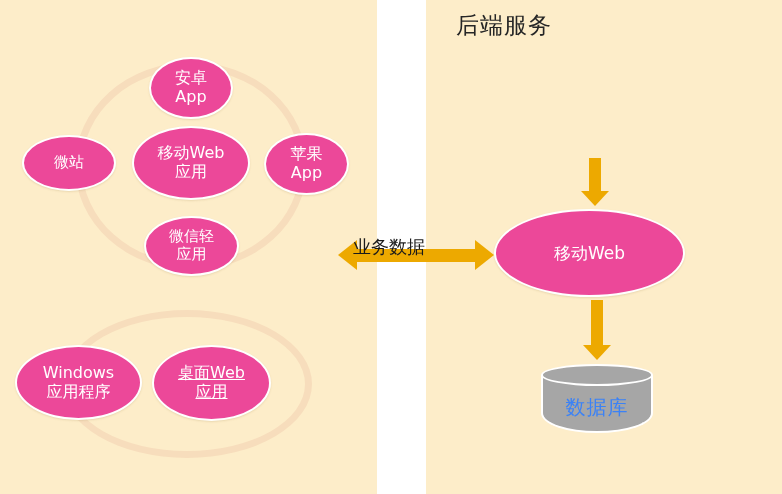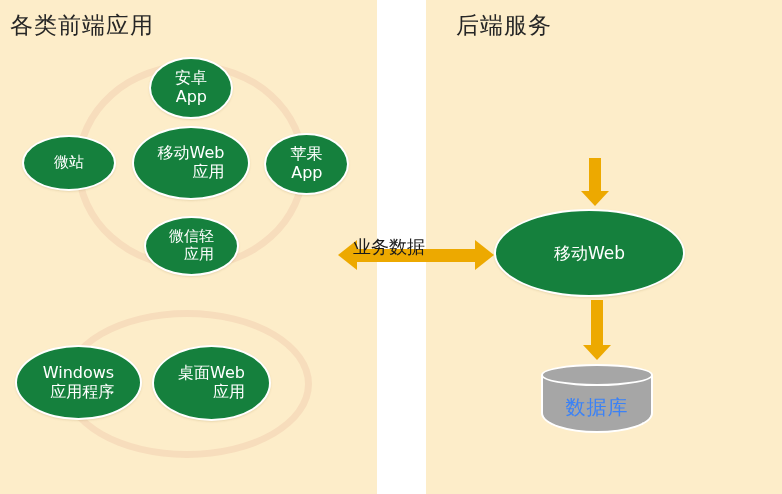--- a/index.html
+++ b/index.html
@@ -54,30 +54,30 @@
     border: 2.5px solid #FFFFFF;
     display: flex;
     align-items: center;
     justify-content: center;
     text-align: center;
     color: #FFFFFF;
     line-height: 1.18;
     white-space: pre-line;
     box-shadow: 0 1px 2px rgba(150,120,60,.18);
   }
-  .node.orange { background: #15803d; text-align: right; }
+  .node.orange { background: #ec4899; }
   .node.gray   { background: #A6A6A6; }
 
   #node-android   { left: 149px; top: 57px;  width: 84px;  height: 62px;  font-size: 16px; }
   #node-weizhan   { left: 22px;  top: 135px; width: 94px;  height: 56px;  font-size: 15px; }
   #node-mweb      { left: 132px; top: 126px; width: 118px; height: 74px;  font-size: 16px; }
   #node-apple     { left: 264px; top: 133px; width: 85px;  height: 62px;  font-size: 16px; }
   #node-wechat    { left: 144px; top: 216px; width: 95px;  height: 60px;  font-size: 15px; }
   #node-windows   { left: 15px;  top: 345px; width: 127px; height: 75px;  font-size: 16px; }
-  #node-deskweb   { left: 152px; top: 345px; width: 119px; height: 76px;  font-size: 16px; }
+  #node-deskweb   { left: 152px; top: 345px; width: 119px; height: 76px;  font-size: 16px; text-decoration: underline; }
 
   #node-webserver { left: 505px; top: 72px;  width: 180px; height: 84px;  font-size: 17px; }
   #node-appserver { left: 494px; top: 209px; width: 191px; height: 88px;  font-size: 17px; }
 
   
   #node-db {
     position: absolute;
     left: 541px; top: 364px;
     width: 112px; height: 73px;
   }
@@ -173,21 +173,20 @@
   }
 </style>
 </head>
 <body>
 
 <div id="canvas">
 
   <div class="panel" id="panel-left"></div>
   <div class="panel" id="panel-right"></div>
 
-  <div class="panel-title" id="title-left">各类前端应用</div>
 
   <div class="panel-title" id="title-right">后端服务</div>
 
   <div class="ring" id="ring-top"></div>
   <div class="ring" id="ring-bottom"></div>
 
   <div class="node orange" id="node-android">安卓
 App</div>
 
   <div class="node orange" id="node-weizhan">微站</div>

